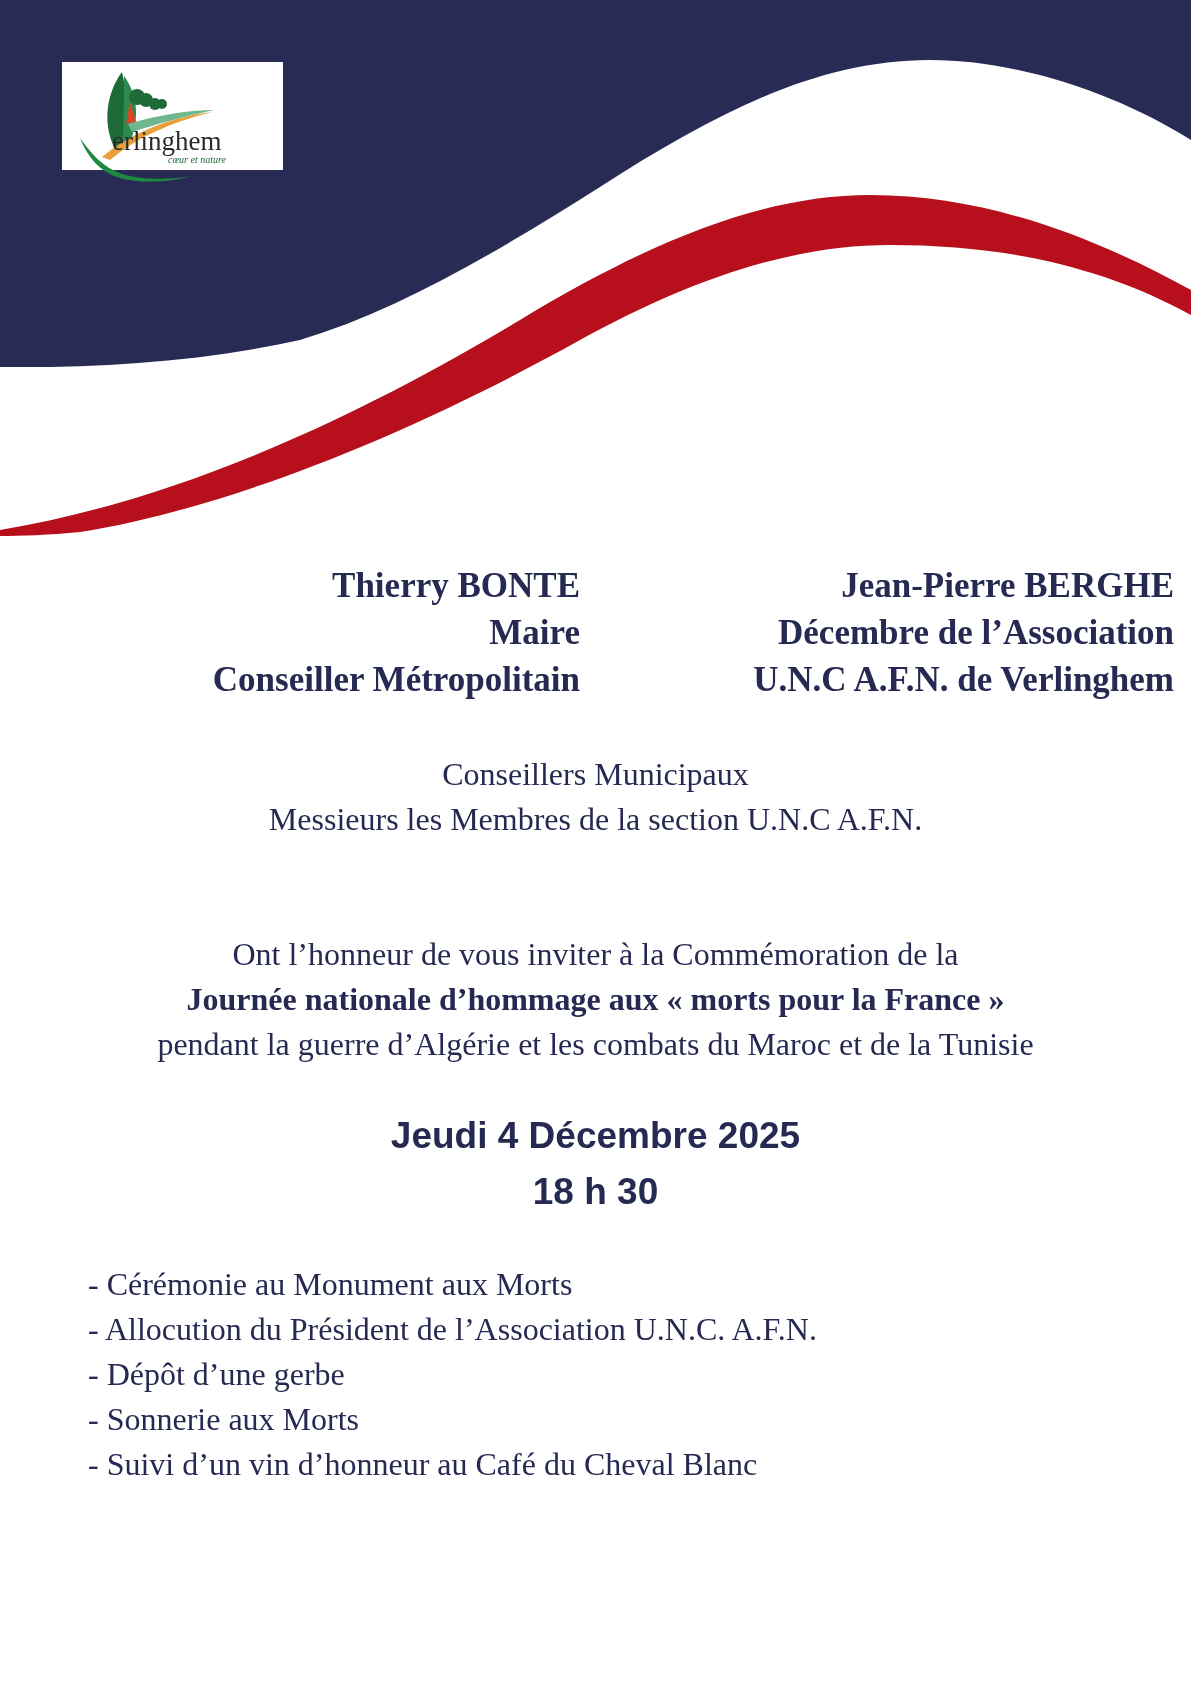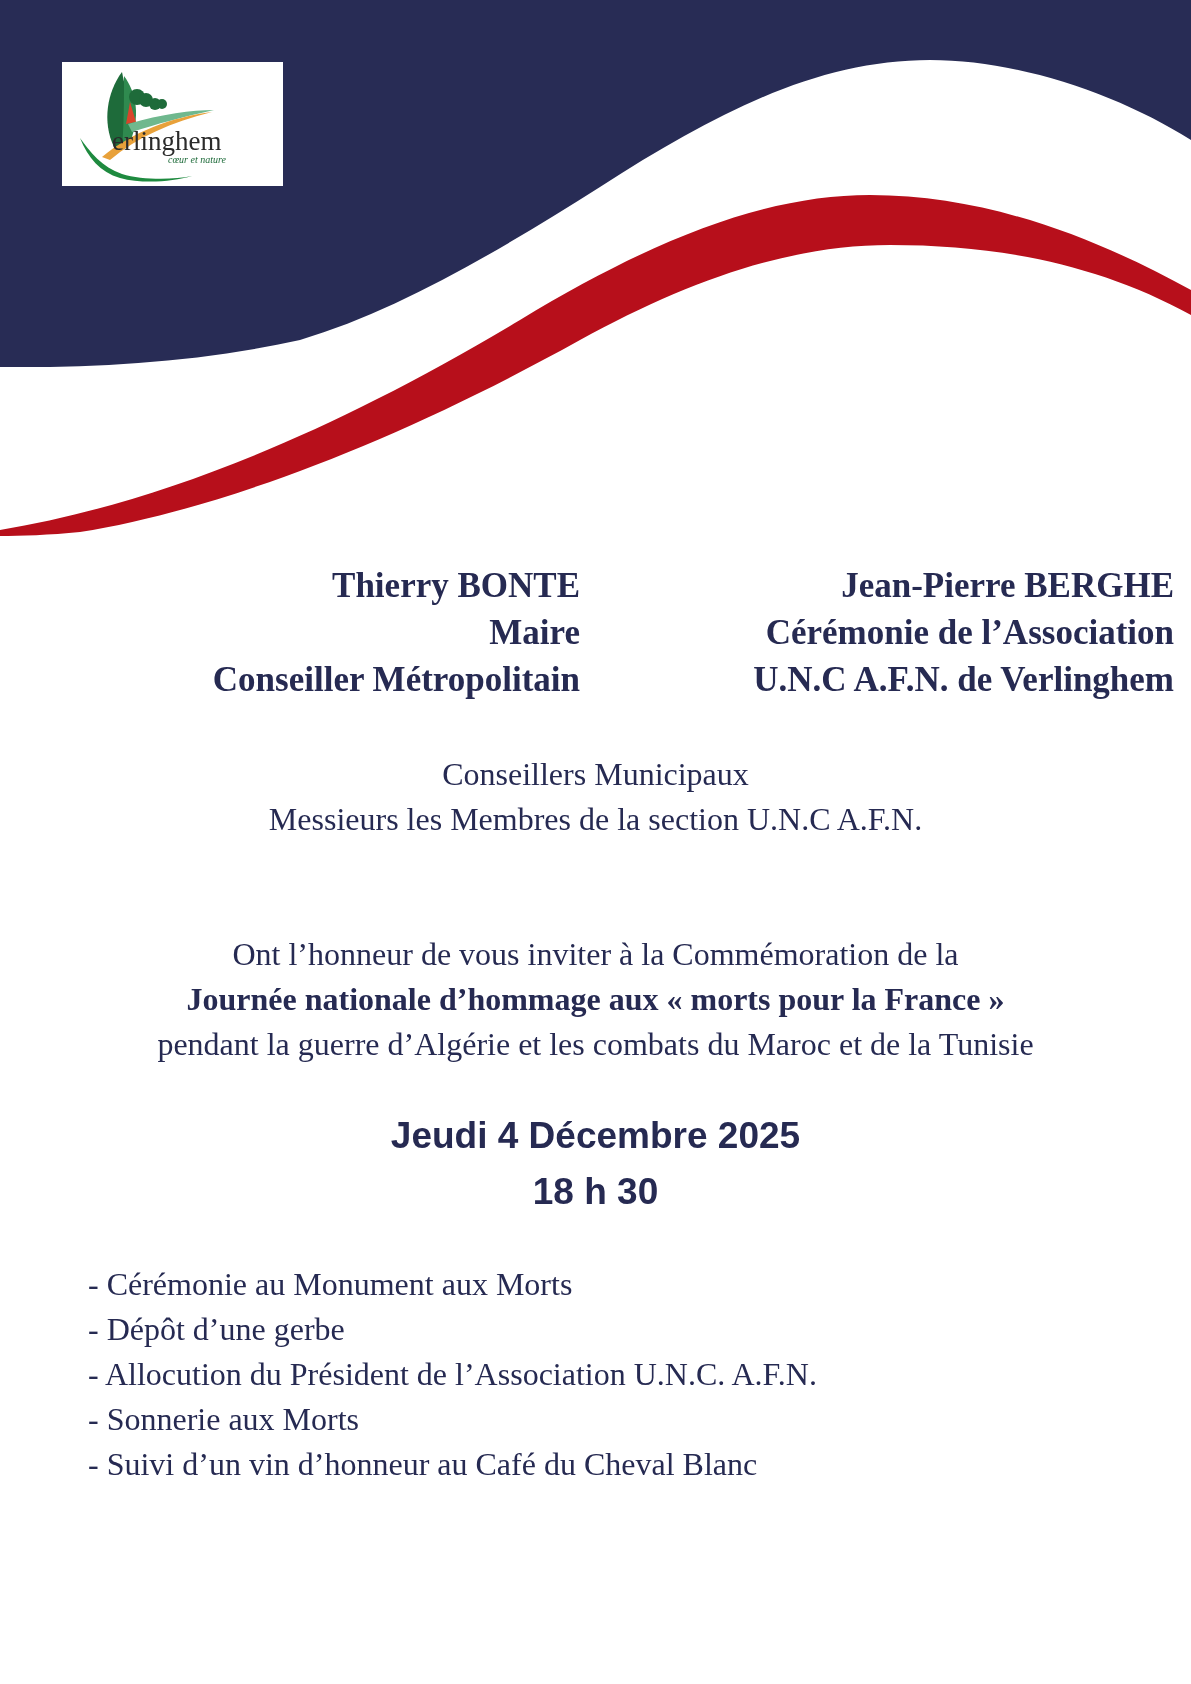--- a/index.html
+++ b/index.html
@@ -4,21 +4,21 @@
 <style>
   html, body { margin: 0; padding: 0; }
   body {
     width: 1191px; height: 1684px; position: relative; overflow: hidden;
     background: #ffffff;
     font-family: "Liberation Serif", "DejaVu Serif", serif;
     color: #262a52;
   }
   .waves { position: absolute; left: 0; top: 0; width: 1191px; height: 560px; }
   .logo-box {
-    position: absolute; left: 62px; top: 62px; width: 221px; height: 124px;
+    position: absolute; left: 62px; top: 62px; width: 221px; height: 108px;
     background: #ffffff;
   }
   .logo-box svg { display: block; }
 
   .signatories {
     position: absolute; top: 562px; left: 0; width: 1191px;
   }
   .sig {
     position: absolute; text-align: right; font-weight: bold;
     font-size: 35px; line-height: 47px; white-space: nowrap;
@@ -92,21 +92,21 @@
 </div>
 
 <div class="signatories">
   <div class="sig left">
     <div>Thierry BONTE</div>
     <div>Maire</div>
     <div>Conseiller Métropolitain</div>
   </div>
   <div class="sig right">
     <div>Jean-Pierre BERGHE</div>
-    <div>Cérémonie de l’Association</div>
+    <div>Décembre de l’Association</div>
     <div>U.N.C A.F.N. de Verlinghem</div>
   </div>
 </div>
 
 <div class="centered hosts">
   <div>Conseillers Municipaux</div>
   <div>Messieurs les Membres de la section U.N.C A.F.N.</div>
 </div>
 
 <div class="centered invite">
@@ -115,17 +115,17 @@
   <div>pendant la guerre d’Algérie et les combats du Maroc et de la Tunisie</div>
 </div>
 
 <div class="centered when">
   <div>Jeudi 4 Décembre 2025</div>
   <div>18 h 30</div>
 </div>
 
 <ul class="program">
   <li>- Cérémonie au Monument aux Morts</li>
+  <li>- Allocution du Président de l’Association U.N.C. A.F.N.</li>
   <li>- Dépôt d’une gerbe</li>
-  <li>- Allocution du Président de l’Association U.N.C. A.F.N.</li>
   <li>- Sonnerie aux Morts</li>
   <li>- Suivi d’un vin d’honneur au Café du Cheval Blanc</li>
 </ul>
 
 </body></html>

